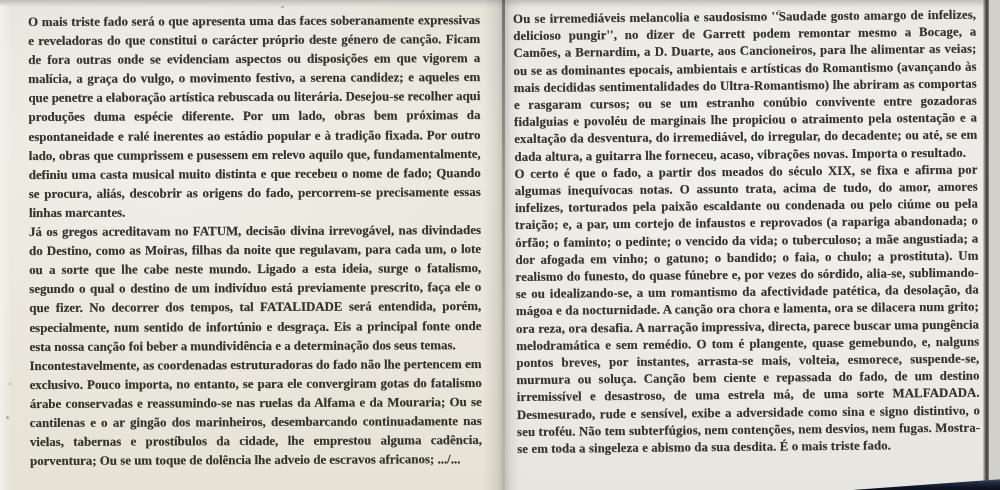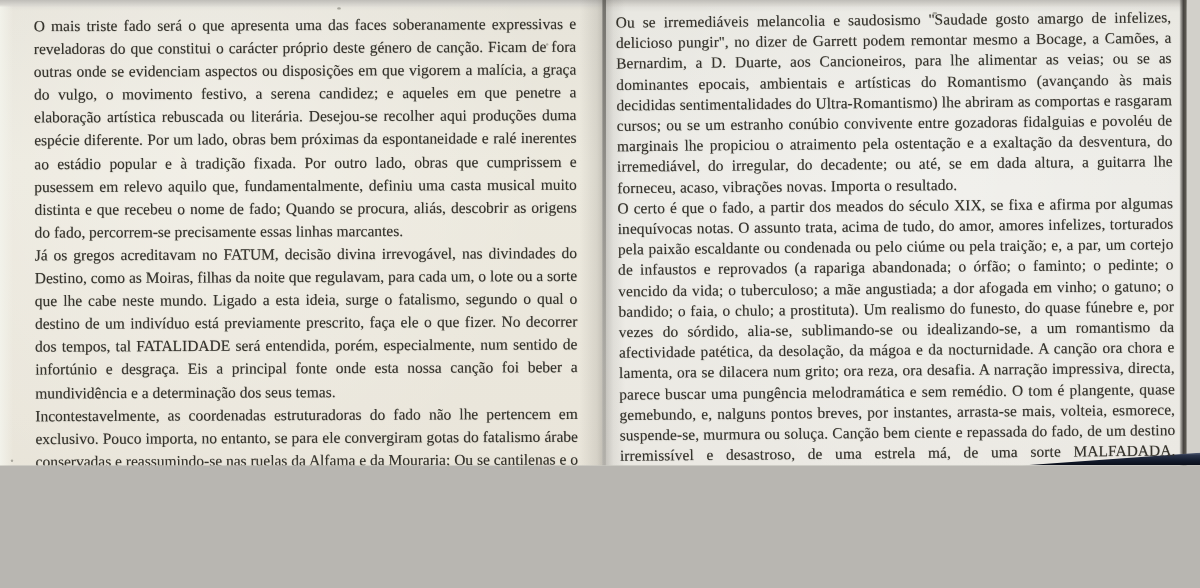--- a/index.html
+++ b/index.html
@@ -1,19 +1,20 @@
 <!DOCTYPE html>
 <html><head>
 <meta charset="utf-8">
 <style>
   html,body{margin:0;padding:0;background:#b8b6b1;}
   .scan{
-    position:relative;width:1000px;height:388px;overflow:hidden;
+    position:relative;width:1000px;height:490px;overflow:hidden;
     font-family:"Liberation Serif", serif;
     background:#e9e6de;
+    font-weight:bold;
   }
   
   .page-left{
     position:absolute;left:0;top:0;width:502px;height:490px;
     background:
       radial-gradient(ellipse at 35% 25%, rgba(255,255,255,0.28), rgba(255,255,255,0) 62%),
       linear-gradient(180deg,#d4d2cb 0px,#e7e4da 9px,#ece9de 28%,#eae6db 70%,#e6e2d6 100%);
   }
   
   .page-right{

